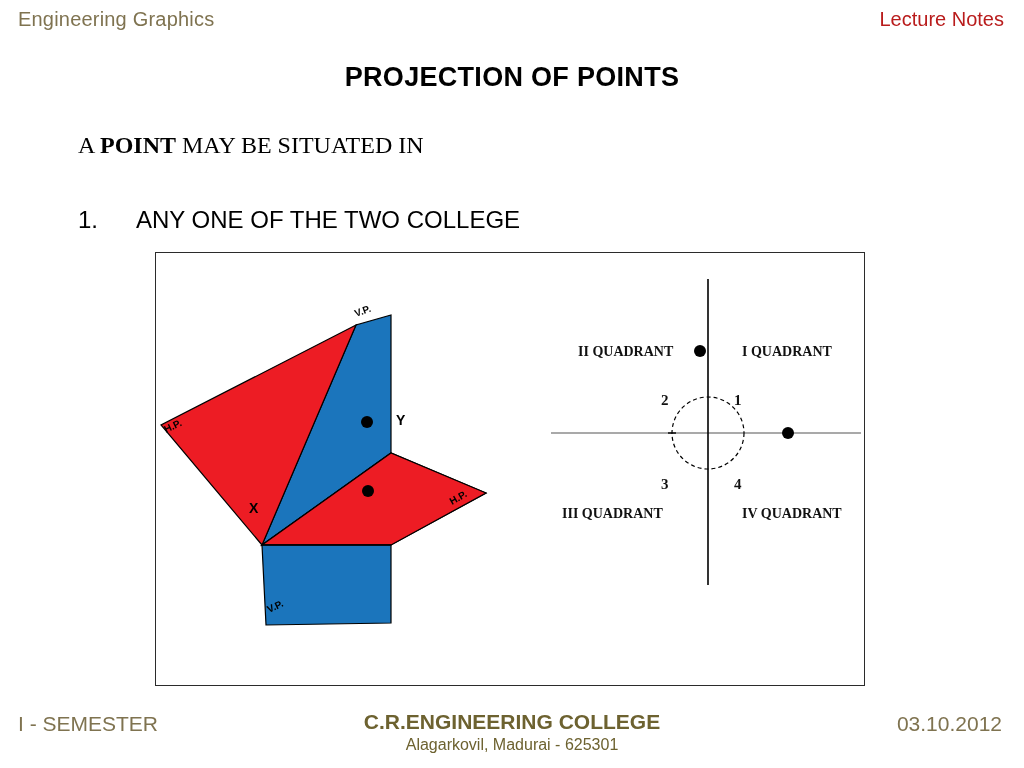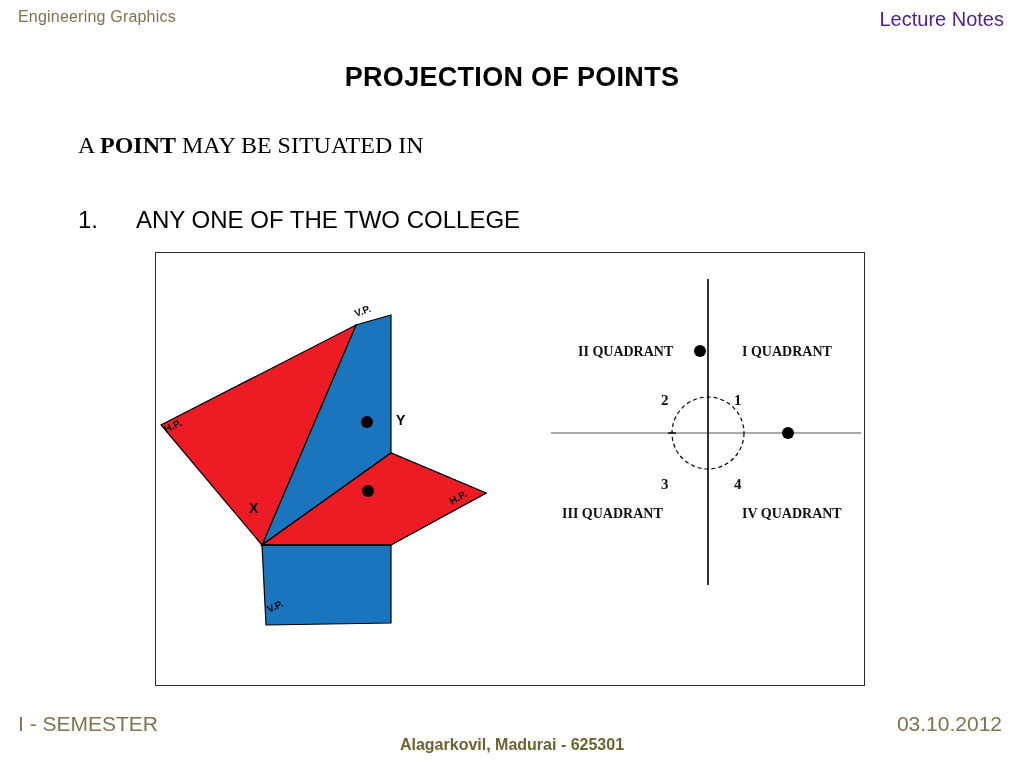--- a/index.html
+++ b/index.html
@@ -15,30 +15,30 @@
     color: #000000;
     position: relative;
     overflow: hidden;
   }
 
   
   #header-left {
     position: absolute;
     left: 18px;
     top: 8px;
-    font-size: 16px;
+    font-size: 20px;
     color: #7f7350;
     letter-spacing: 0.2px;
   }
   #header-right {
     position: absolute;
     right: 20px;
     top: 8px;
     font-size: 20px;
-    color: #4c1d95;
+    color: #b91c1c;
   }
 
   
   #slide-title {
     position: absolute;
     left: 0;
     right: 0;
     top: 62px;
     text-align: center;
     font-size: 27px;
@@ -105,21 +105,21 @@
     color: #7a6e35;
   }
   #footer-center .college {
     font-size: 21px;
     font-weight: bold;
     line-height: 1.15;
     color: #6d6230;
   }
   #footer-center .address {
     font-size: 16px;
-    font-weight: bold;
+    font-weight: normal;
     color: #6d6230;
     margin-top: 2px;
   }
 </style>
 </head>
 <body>
 
 <div id="header-left">Engineering  Graphics</div>
 <div id="header-right">Lecture Notes</div>
 
@@ -182,15 +182,16 @@
       <text x="505" y="152" font-family="Liberation Serif, serif" font-size="15" font-weight="bold" fill="#111">2</text>
       <text x="578" y="152" font-family="Liberation Serif, serif" font-size="15" font-weight="bold" fill="#111">1</text>
       <text x="505" y="236" font-family="Liberation Serif, serif" font-size="15" font-weight="bold" fill="#111">3</text>
       <text x="578" y="236" font-family="Liberation Serif, serif" font-size="15" font-weight="bold" fill="#111">4</text>
     </g>
   </svg>
 </div>
 
 <div id="footer-left">I - SEMESTER</div>
 <div id="footer-center">
+  <div class="college">C.R.ENGINEERING COLLEGE</div>
   <div class="address">Alagarkovil, Madurai - 625301</div>
 </div>
 <div id="footer-right">03.10.2012</div>
 
 </body></html>

